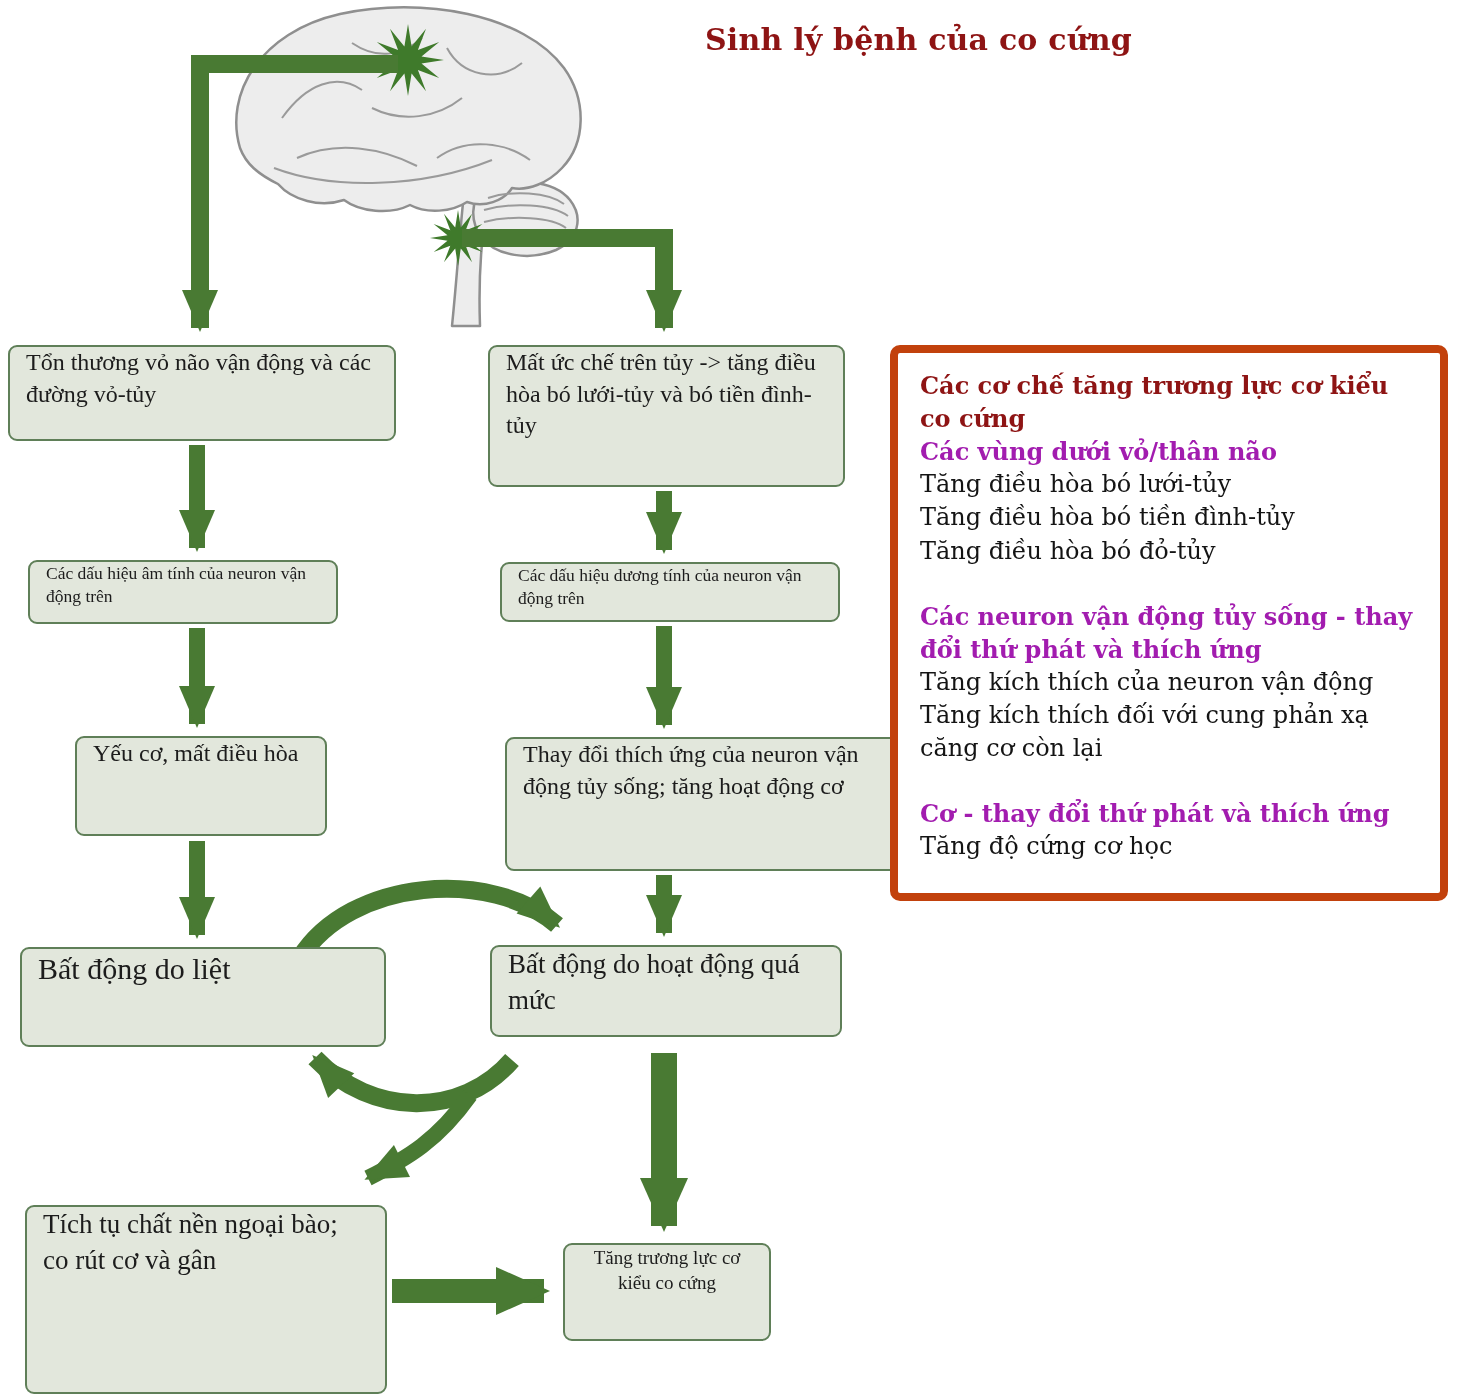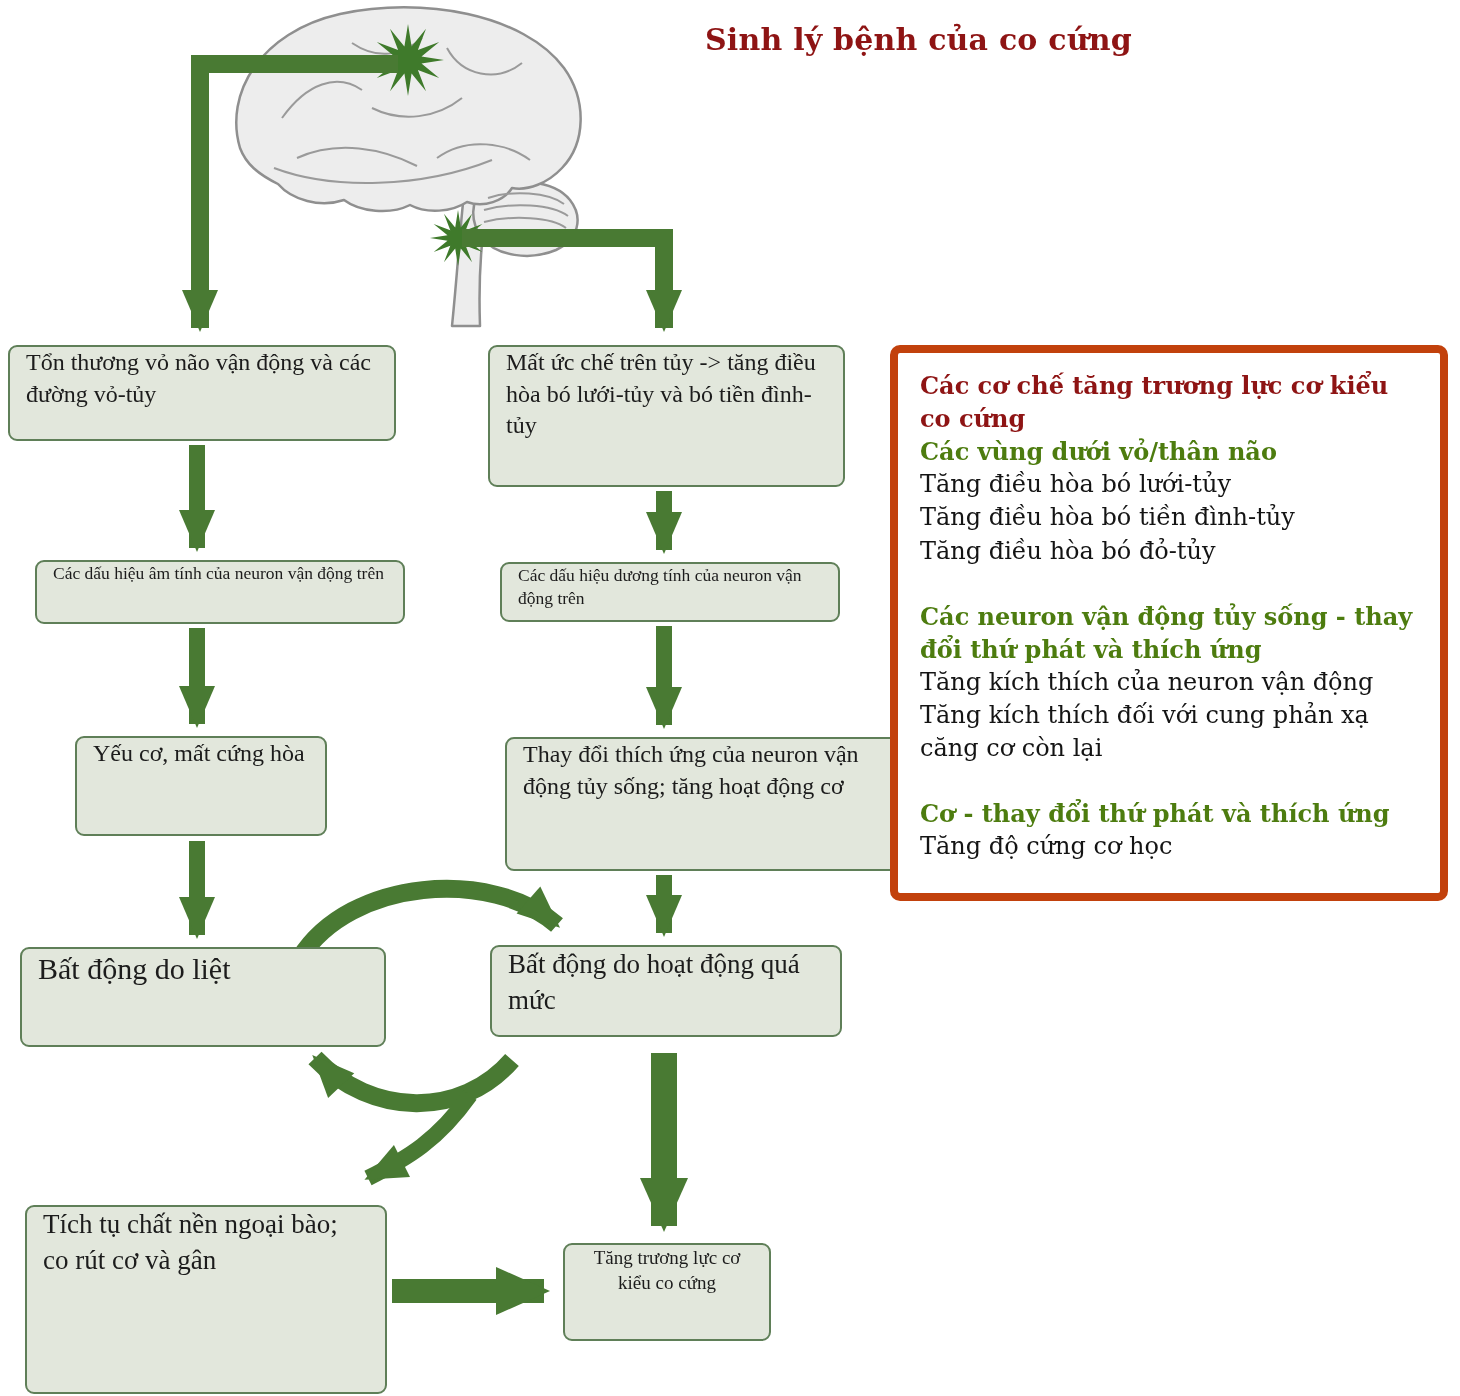--- a/index.html
+++ b/index.html
@@ -35,21 +35,21 @@
   .fs-md    { font-size:19px; justify-content:center; text-align:center; }
   .panel {
     position:absolute; left:890px; top:345px; width:558px; height:556px;
     background:#ffffff;
     border:8px solid #c2410c;
     border-radius:10px;
     padding:16px 22px;
     font-size:24px; line-height:1.38;
   }
   .p-head { color:#8e1414; font-weight:bold; }
-  .p-sec  { color:#4d7c0f; font-weight:bold; }
+  .p-sec  { color:#a21caf; font-weight:bold; }
   .p-item { color:#141414; }
   .gap    { margin-top:32px; }
 </style>
 </head>
 <body>
 
 <svg class="layer" style="left:212px; top:-2px;" width="392" height="334" viewBox="0 0 392 334">
   <g stroke="#8f8f8f" stroke-width="2.5" fill="#ededed" stroke-linejoin="round">
     <path d="M252,196 C248,230 246,268 240,328 L268,328 C266,270 270,234 276,204 Z"></path>
     <path d="M272,192 C300,178 342,182 358,202 C372,220 366,242 344,252 C318,263 284,258 270,240 C258,224 258,202 272,192 Z"></path>
@@ -102,25 +102,25 @@
 
     <line x1="392" y1="1291" x2="544" y2="1291" stroke-width="24" marker-end="url(#ah2)"></line>
   </g>
 </svg>
 
 <h1 class="title">Sinh lý bệnh của co cứng</h1>
 
 <div class="flow-box fs-big" style="left:8px;   top:345px;  width:388px; height:96px;">
   <span>Tổn thương vỏ não vận động và các đường vỏ-tủy</span>
 </div>
-<div class="flow-box fs-small" style="left:35px;  top:560px;  width:370px; height:64px;">
+<div class="flow-box fs-small" style="left:28px;  top:560px;  width:310px; height:64px;">
   <span>Các dấu hiệu âm tính của neuron vận động trên</span>
 </div>
 <div class="flow-box fs-big" style="left:75px;  top:736px;  width:252px; height:100px;">
-  <span>Yếu cơ, mất cứng hòa</span>
+  <span>Yếu cơ, mất điều hòa</span>
 </div>
 <div class="flow-box fs-xl" style="left:20px;  top:947px;  width:366px; height:100px;">
   <span>Bất động do liệt</span>
 </div>
 <div class="flow-box fs-lg" style="left:25px;  top:1205px; width:362px; height:189px;">
   <span>Tích tụ chất nền ngoại bào; co rút cơ và gân</span>
 </div>
 
 <div class="flow-box fs-big" style="left:488px; top:345px;  width:357px; height:142px;">
   <span>Mất ức chế trên tủy -&gt; tăng điều hòa bó lưới-tủy và bó tiền đình-tủy</span>

